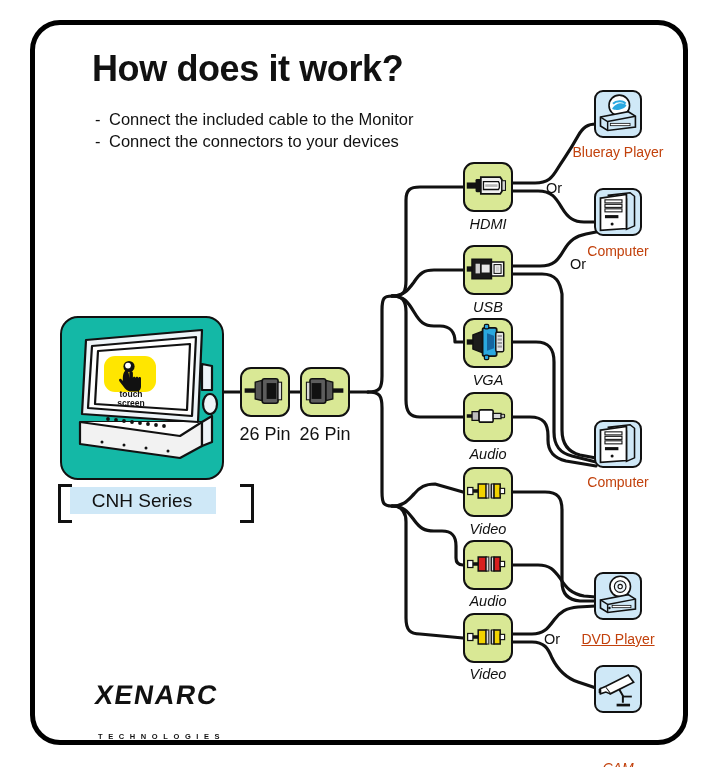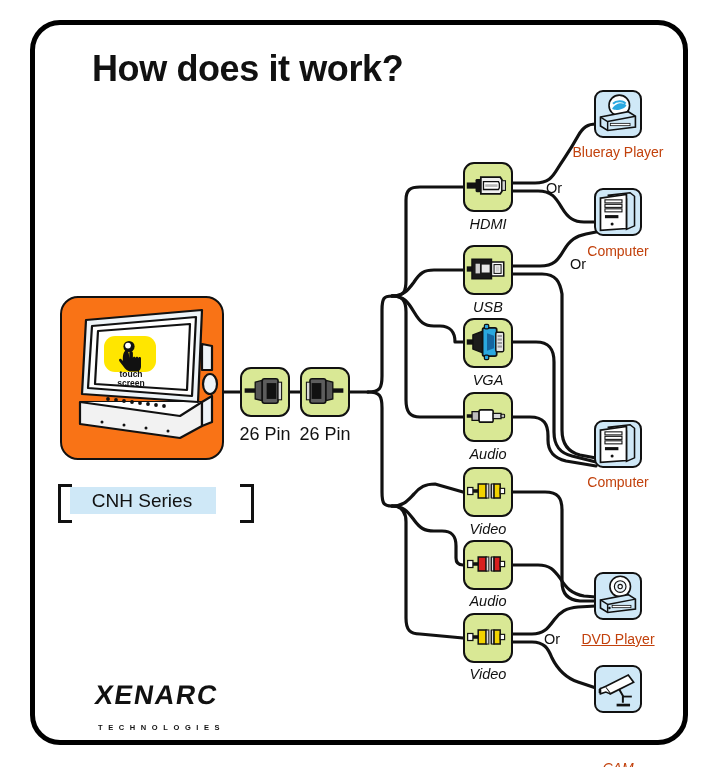--- a/index.html
+++ b/index.html
@@ -13,22 +13,22 @@
          letter-spacing:-0.4px;color:#111;}
 
   #bullets{position:absolute;left:95px;top:108px;}
   .bullet{font-size:16.5px;line-height:22px;color:#111;white-space:nowrap;}
   .bullet .dash{display:inline-block;width:14px;}
 
   
   #wires{position:absolute;left:0;top:0;width:720px;height:767px;pointer-events:none;}
 
   
-  #monitor-panel{position:absolute;left:60px;top:296px;width:160px;height:160px;
-      background:#f97316;border:2.5px solid #111;border-radius:18px;}
+  #monitor-panel{position:absolute;left:60px;top:316px;width:160px;height:160px;
+      background:#14b8a6;border:2.5px solid #111;border-radius:18px;}
   #monitor-art{position:absolute;left:0;top:0;width:160px;height:160px;}
   #touch-logo{position:absolute;left:42px;top:38px;width:52px;height:44px;}
   #logo-box{position:absolute;left:0;top:0;width:52px;height:36px;background:#ffe600;
       border-radius:11px;}
   #logo-hand{position:absolute;left:14px;top:4px;width:26px;height:34px;}
   #logo-text{position:absolute;left:-2px;top:34px;width:58px;text-align:center;
       font-size:8.5px;font-weight:bold;line-height:8.6px;color:#111;}
 
   #series-label{position:absolute;left:58px;top:487px;width:196px;height:27px;}
   #series-band{position:absolute;left:12px;top:0;width:146px;height:27px;background:#cfe8f7;}
@@ -50,30 +50,32 @@
 
   .orlabel{position:absolute;font-size:14.5px;color:#111;}
 
   .pinlabel{position:absolute;width:70px;text-align:center;font-size:18px;color:#111;}
 
   
   #xenarc{position:absolute;left:95px;top:680px;width:175px;}
   #xenarc-name{font-size:27px;font-weight:bold;letter-spacing:1.5px;color:#111;
       transform:skewX(-9deg);transform-origin:left;font-family:"Liberation Sans", sans-serif;}
   #xenarc-sub{font-size:7.5px;font-weight:bold;letter-spacing:5.6px;color:#111;
-      margin-top:12px;padding-left:3px;}
+      margin-top:21px;padding-left:3px;}
 </style>
 </head>
 <body>
 
 <div id="frame"></div>
 
 <div id="title">How does it work?</div>
 
 <div id="bullets">
+  <div class="bullet"><span class="dash">-</span><span>Connect the included cable to the Monitor</span></div>
+  <div class="bullet"><span class="dash">-</span><span>Connect the connectors to your devices</span></div>
 </div>
 
 <svg id="wires" viewBox="0 0 720 767">
   <g fill="none" stroke="#111" stroke-width="3.2" stroke-linecap="round" stroke-linejoin="round">
 
     <path d="M 222 392 L 240 392"></path>
 
     <path d="M 290 392 L 300 392"></path>
 
     <path d="M 348 392 L 368 392"></path>

